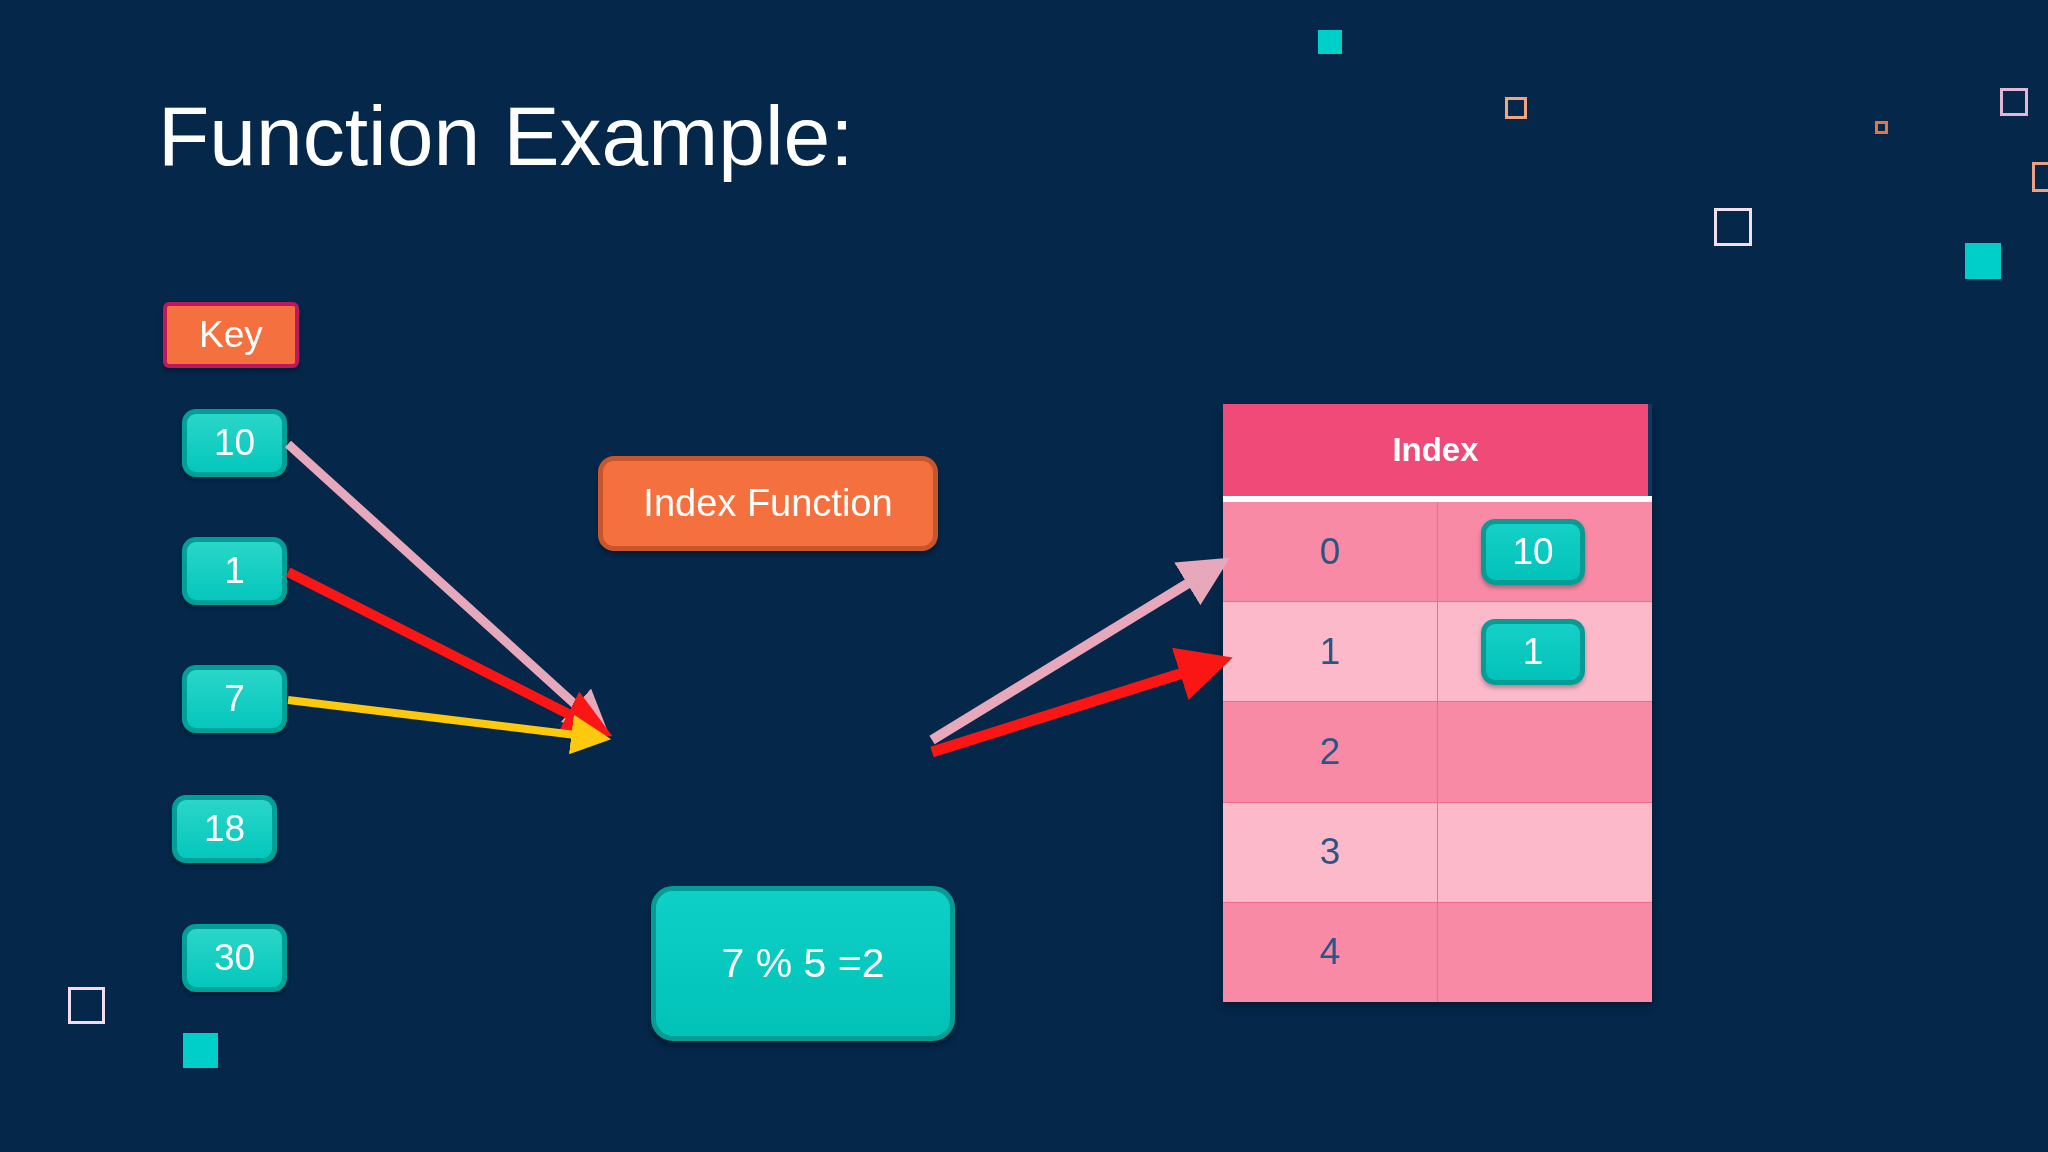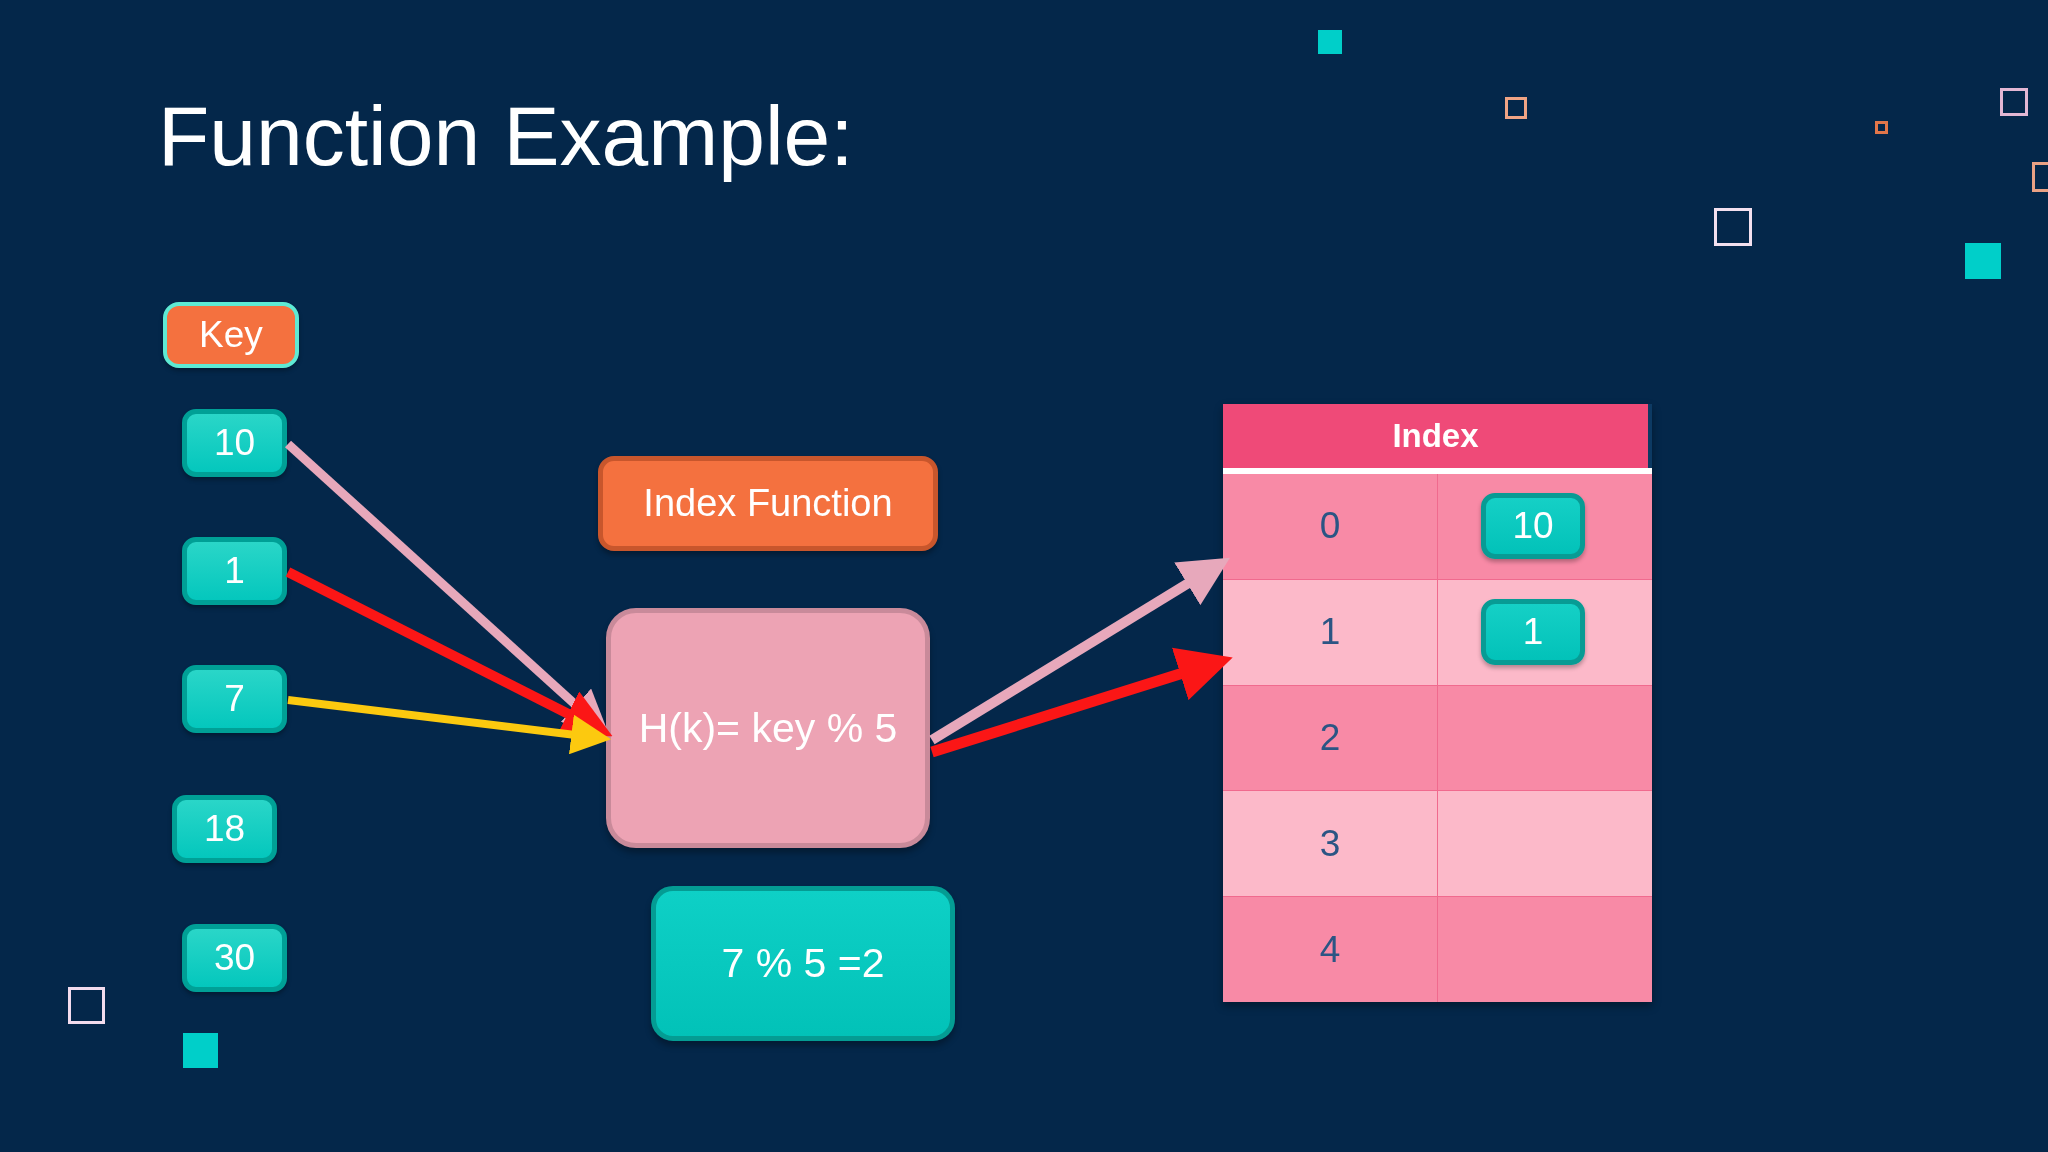--- a/index.html
+++ b/index.html
@@ -44,22 +44,22 @@
     display: flex;
     align-items: center;
     justify-content: center;
     color: #ffffff;
     text-align: center;
     border-style: solid;
   }
 
   .key-head {
     background: #f4713f;
-    border: 4px solid #5eead4;
-    border-radius: 16px;
+    border: 4px solid #be185d;
+    border-radius: 6px;
     font-size: 37px;
     box-shadow: 0 3px 4px rgba(0,0,0,0.28);
   }
 
   .key-cell {
     background: linear-gradient(180deg,#2ad6c8 0%, #04c7bd 100%);
     border: 5px solid #00a096;
     border-radius: 14px;
     font-size: 37px;
     box-shadow: 0 3px 4px rgba(0,0,0,0.3);
@@ -97,21 +97,21 @@
     top: 404px;
     width: 429px;
     height: 598px;
     box-sizing: border-box;
     display: flex;
     flex-direction: column;
     box-shadow: 0 4px 8px rgba(0,0,0,0.35);
   }
   .tbl-header {
     display: flex;
-    height: 70px;
+    height: 98px;
     background: #ef4a78;
     border-bottom: 6px solid #ffffff;
     box-sizing: border-box;
   }
   .tbl-header .th {
     flex: 1;
     display: flex;
     align-items: center;
     justify-content: center;
     color: #ffffff;
@@ -193,21 +193,20 @@
   <div class="rbox key-cell" style="left:182px; top:537px; width:105px; height:68px;">1</div>
 
   <div class="rbox key-cell" style="left:182px; top:665px; width:105px; height:68px;">7</div>
 
   <div class="rbox key-cell" style="left:172px; top:795px; width:105px; height:68px;">18</div>
 
   <div class="rbox key-cell" style="left:182px; top:924px; width:105px; height:68px;">30</div>
 
   <div class="rbox hash-fn" style="left:598px; top:456px; width:340px; height:95px;">Index Function</div>
 
-  <div class="rbox formula" style="left:606px; top:608px; width:324px; height:240px;">H(k)= key % 5</div>
 
   <div class="rbox result" style="left:616px; top:886px; width:304px; height:155px;">7 % 5 =2</div>
 
   <div id="hash-table">
     <div class="tbl-header">
       <div class="th idx">Index</div>
     </div>
     <div id="table-body" style="display: flex; flex-direction: column; flex: 1 1 0%;">
         <div class="tbl-row shade-a">
           <div class="cell idx">0</div>

